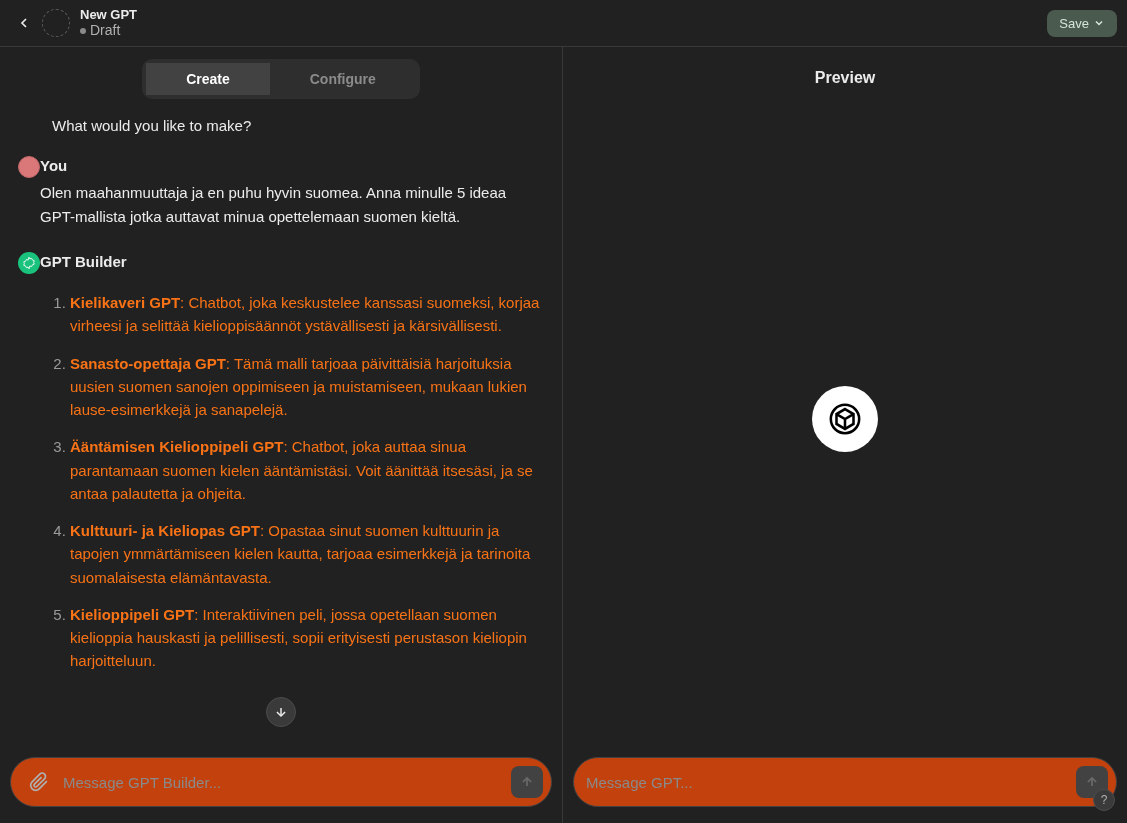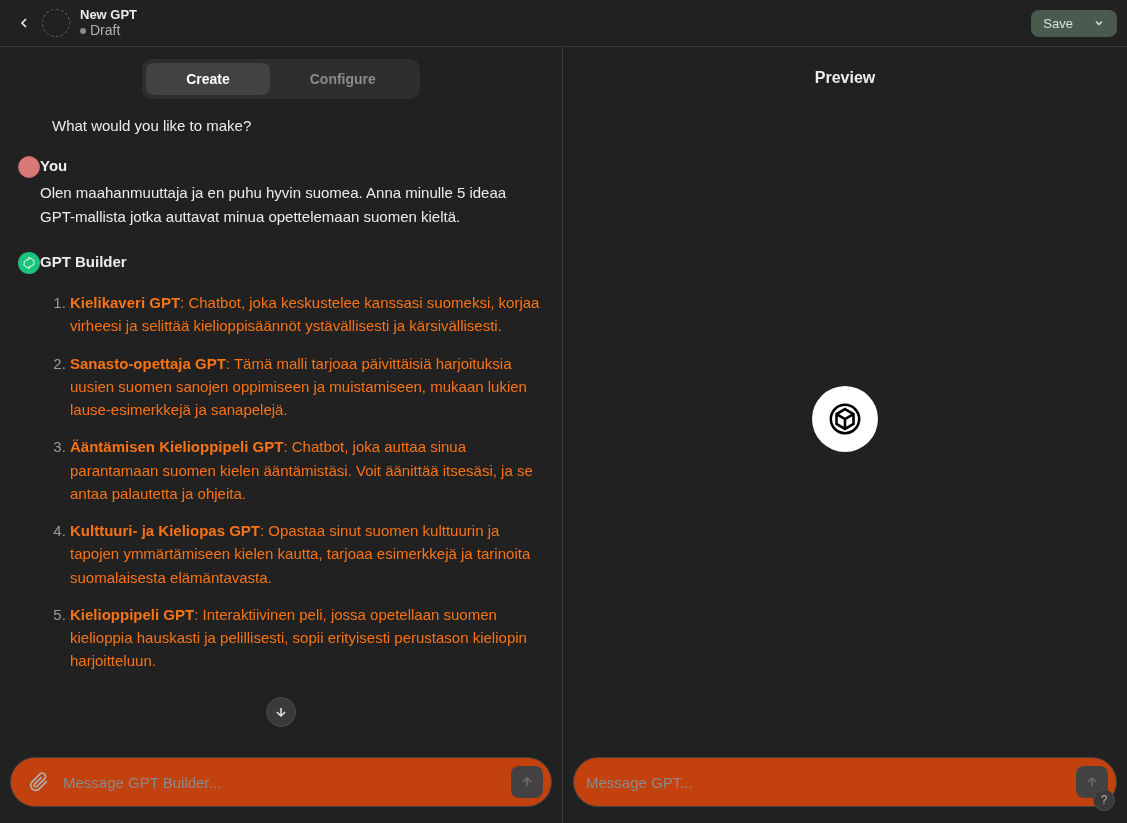--- a/index.html
+++ b/index.html
@@ -35,21 +35,21 @@
   .title-main { font-size: 13px; font-weight: 600; }
   .title-sub { font-size: 14px; color: #b0b0b0; display: flex; align-items: center; gap: 4px; }
   .dot { width: 6px; height: 6px; border-radius: 50%; background: #8a8a8a; display: inline-block; }
   .save-btn {
     margin-left: auto;
     background: #4a5a4f;
     color: #d7e5db;
     font-size: 13px;
     padding: 6px 12px;
     border-radius: 8px;
-    display: flex; align-items: center; gap: 20px;
+    display: flex; align-items: center; gap: 4px;
     cursor: pointer;
   }
   .main {
     display: flex;
     height: calc(100% - 47px);
   }
   .left-panel {
     width: 563px;
     border-right: 1px solid #393939;
     display: flex;
@@ -66,21 +66,21 @@
     background: #2e2e2e;
     border-radius: 10px;
     padding: 4px;
     display: flex;
   }
   .tab {
     padding: 8px 40px;
     font-size: 14px;
     font-weight: 600;
     color: #8b8b8b;
-    border-radius: 8px;
+    border-radius: 0;
     cursor: pointer;
   }
   .tab.active { background: #424242; color: #fff; }
   .chat-scroll {
     flex: 1;
     overflow-y: auto;
     padding: 0 22px 0 18px;
   }
   .chat-scroll::-webkit-scrollbar { width: 6px; }
   .chat-scroll::-webkit-scrollbar-thumb { background: #4a4a4a; border-radius: 3px; }

